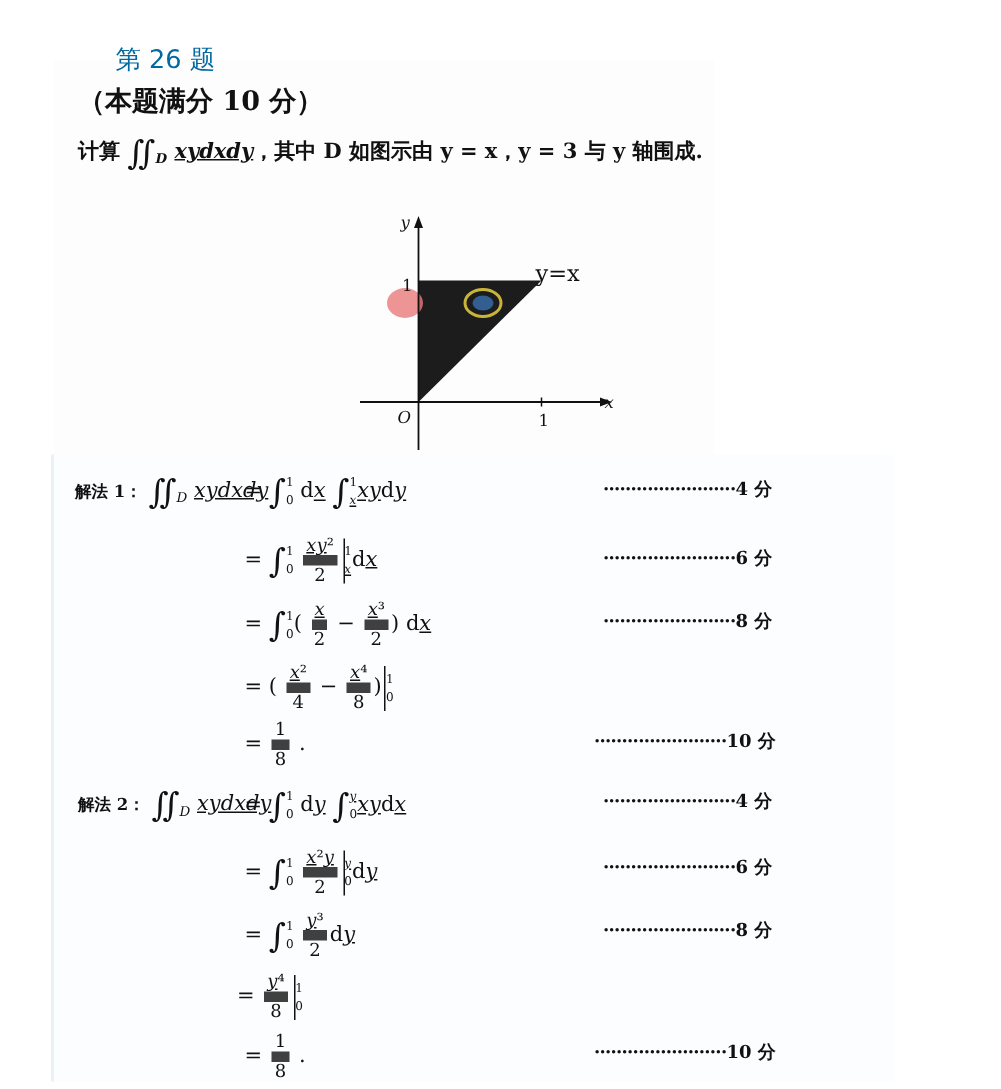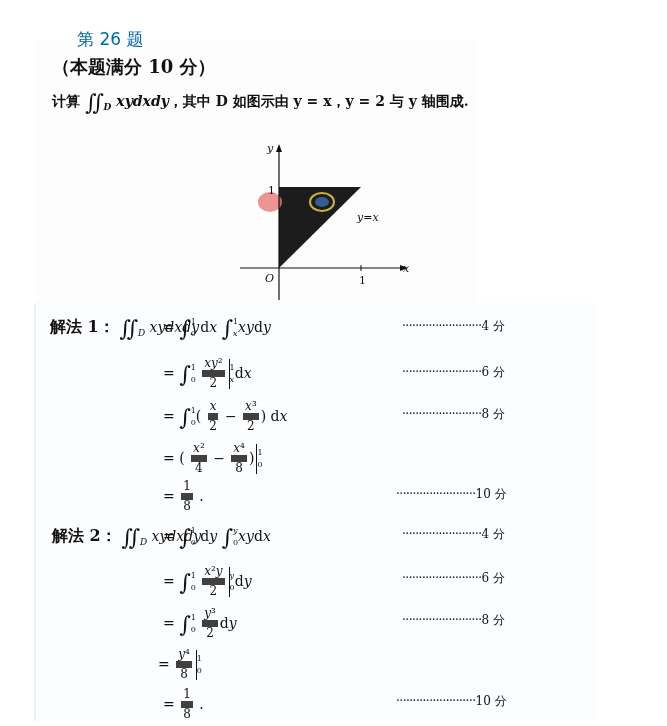--- a/index.html
+++ b/index.html
@@ -5,65 +5,65 @@
   html,body{margin:0;padding:0;background:#fff;}
   body{width:667px;height:726px;position:relative;overflow:hidden;font-family:"DejaVu Serif",serif;color:#111;}
   .abs{position:absolute;}
   .title{left:77px;top:28px;font-family:"DejaVu Sans",sans-serif;font-size:17px;color:#0369a1;}
   .scan{left:36px;top:40px;width:440px;height:265px;background:#fdfdfd;}
   .scan2{left:34px;top:303px;width:560px;height:418px;background:#fbfdfe;border-left:2px solid #e8f2f7;}
   .score-note{left:52px;top:55px;font-size:18px;font-weight:bold;}
   .problem{left:52px;top:90px;font-size:14px;font-weight:bold;white-space:nowrap;}
   .int{font-size:22px;font-weight:normal;font-style:italic;vertical-align:-4px;}
   .sub{font-size:9px;font-style:italic;}
-  i{font-family:"DejaVu Serif",serif;}
+  i{font-family:"DejaVu Serif",serif;text-decoration:underline;}
   .math{font-size:14px;white-space:nowrap;}
-  .lbl{font-weight:bold;font-size:16px;}
+  .lbl{font-weight:bold;font-size:11px;}
   .frac{display:inline-block;vertical-align:middle;text-align:center;font-size:12px;line-height:13px;margin:0 2px;}
   .frac .n{display:block;border-bottom:7px solid #404040;padding:0 2px;}
   .frac .d{display:block;}
   .lim{display:inline-block;vertical-align:middle;font-size:8px;line-height:12px;text-align:left;}
   .bar{display:inline-block;border-left:1px solid #111;height:30px;vertical-align:middle;margin-left:2px;}
-  .pts{font-size:12px;white-space:nowrap;letter-spacing:0;}
+  .pts{font-size:12px;white-space:nowrap;letter-spacing:0;font-weight:bold;}
   .dots{letter-spacing:-0.5px;}
   .fig{left:240px;top:140px;}
 </style>
 </head>
 <body>
 
 <div class="abs scan"></div>
 <div class="abs scan2"></div>
 
 <div class="abs title">第 26 题</div>
 
 <div class="abs score-note">（本题满分 10 分）</div>
 
 <div class="abs problem">
   <span>计算</span>
   <span class="int">∬</span><sub class="sub">D</sub>
-  <i>xydxdy</i><span>，其中 D 如图示由 y = x，y = 2 与 y 轴围成.</span>
+  <i>xydxdy</i><span>，其中 D 如图示由 y = x，y = 3 与 y 轴围成.</span>
 </div>
 
 <svg class="abs fig" width="175" height="165" viewBox="0 0 175 165">
   <polygon points="39,47 121,47 39,128" fill="#1c1c1c"></polygon>
   <ellipse cx="30" cy="62" rx="12" ry="10" fill="#e87a7a" opacity="0.8"></ellipse>
   <ellipse cx="82" cy="62" rx="12" ry="9" fill="none" stroke="#c9b43a" stroke-width="2"></ellipse>
   <ellipse cx="82" cy="62" rx="7" ry="5" fill="#3a6fb0" opacity="0.8"></ellipse>
   <line x1="0" y1="128" x2="165" y2="128" stroke="#111" stroke-width="1.2"></line>
   <polygon points="168,128 160,125 160,131" fill="#111"></polygon>
   <line x1="39" y1="160" x2="39" y2="8" stroke="#111" stroke-width="1.2"></line>
   <polygon points="39,4 36,12 42,12" fill="#111"></polygon>
   <line x1="121" y1="125" x2="121" y2="131" stroke="#111"></line>
 </svg>
 <div class="abs" style="left:267px;top:142px;font-size:11px;font-style:italic;">y</div>
 <div class="abs" style="left:403px;top:262px;font-size:11px;font-style:italic;">x</div>
 <div class="abs" style="left:265px;top:272px;font-size:11px;font-style:italic;">O</div>
 <div class="abs" style="left:268px;top:184px;font-size:11px;">1</div>
 <div class="abs" style="left:359px;top:274px;font-size:11px;">1</div>
-<div class="abs" style="left:357px;top:173px;font-size:11px;font-style:italic;margin-top:38px;">y=x</div>
+<div class="abs" style="left:357px;top:173px;font-size:15px;">y=x</div>
 
 <div class="abs math" style="left:50px;top:316px;">
   <span class="lbl">解法 1：</span>
   <span class="int">∬</span><sub class="sub">D</sub>
   <i>xydxdy</i>
 </div>
 <div class="abs math" style="left:163px;top:316px;">= <span class="int">∫</span><span class="lim">1<br>0</span> d<i>x</i> <span class="int">∫</span><span class="lim">1<br><i>x</i></span><i>xy</i>d<i>y</i></div>
 <div class="abs math" style="left:163px;top:357px;">= <span class="int">∫</span><span class="lim">1<br>0</span> <span class="frac"><span class="n"><i>xy</i>²</span><span class="d">2</span></span><span class="bar"></span><span class="lim">1<br><i>x</i></span>d<i>x</i></div>
 <div class="abs math" style="left:163px;top:400px;">= <span class="int">∫</span><span class="lim">1<br>0</span>( <span class="frac"><span class="n"><i>x</i></span><span class="d">2</span></span> − <span class="frac"><span class="n"><i>x</i>³</span><span class="d">2</span></span>) d<i>x</i></div>
 <div class="abs math" style="left:163px;top:442px;">= ( <span class="frac"><span class="n"><i>x</i>²</span><span class="d">4</span></span> − <span class="frac"><span class="n"><i>x</i>⁴</span><span class="d">8</span></span>)<span class="bar"></span><span class="lim">1<br>0</span></div>

